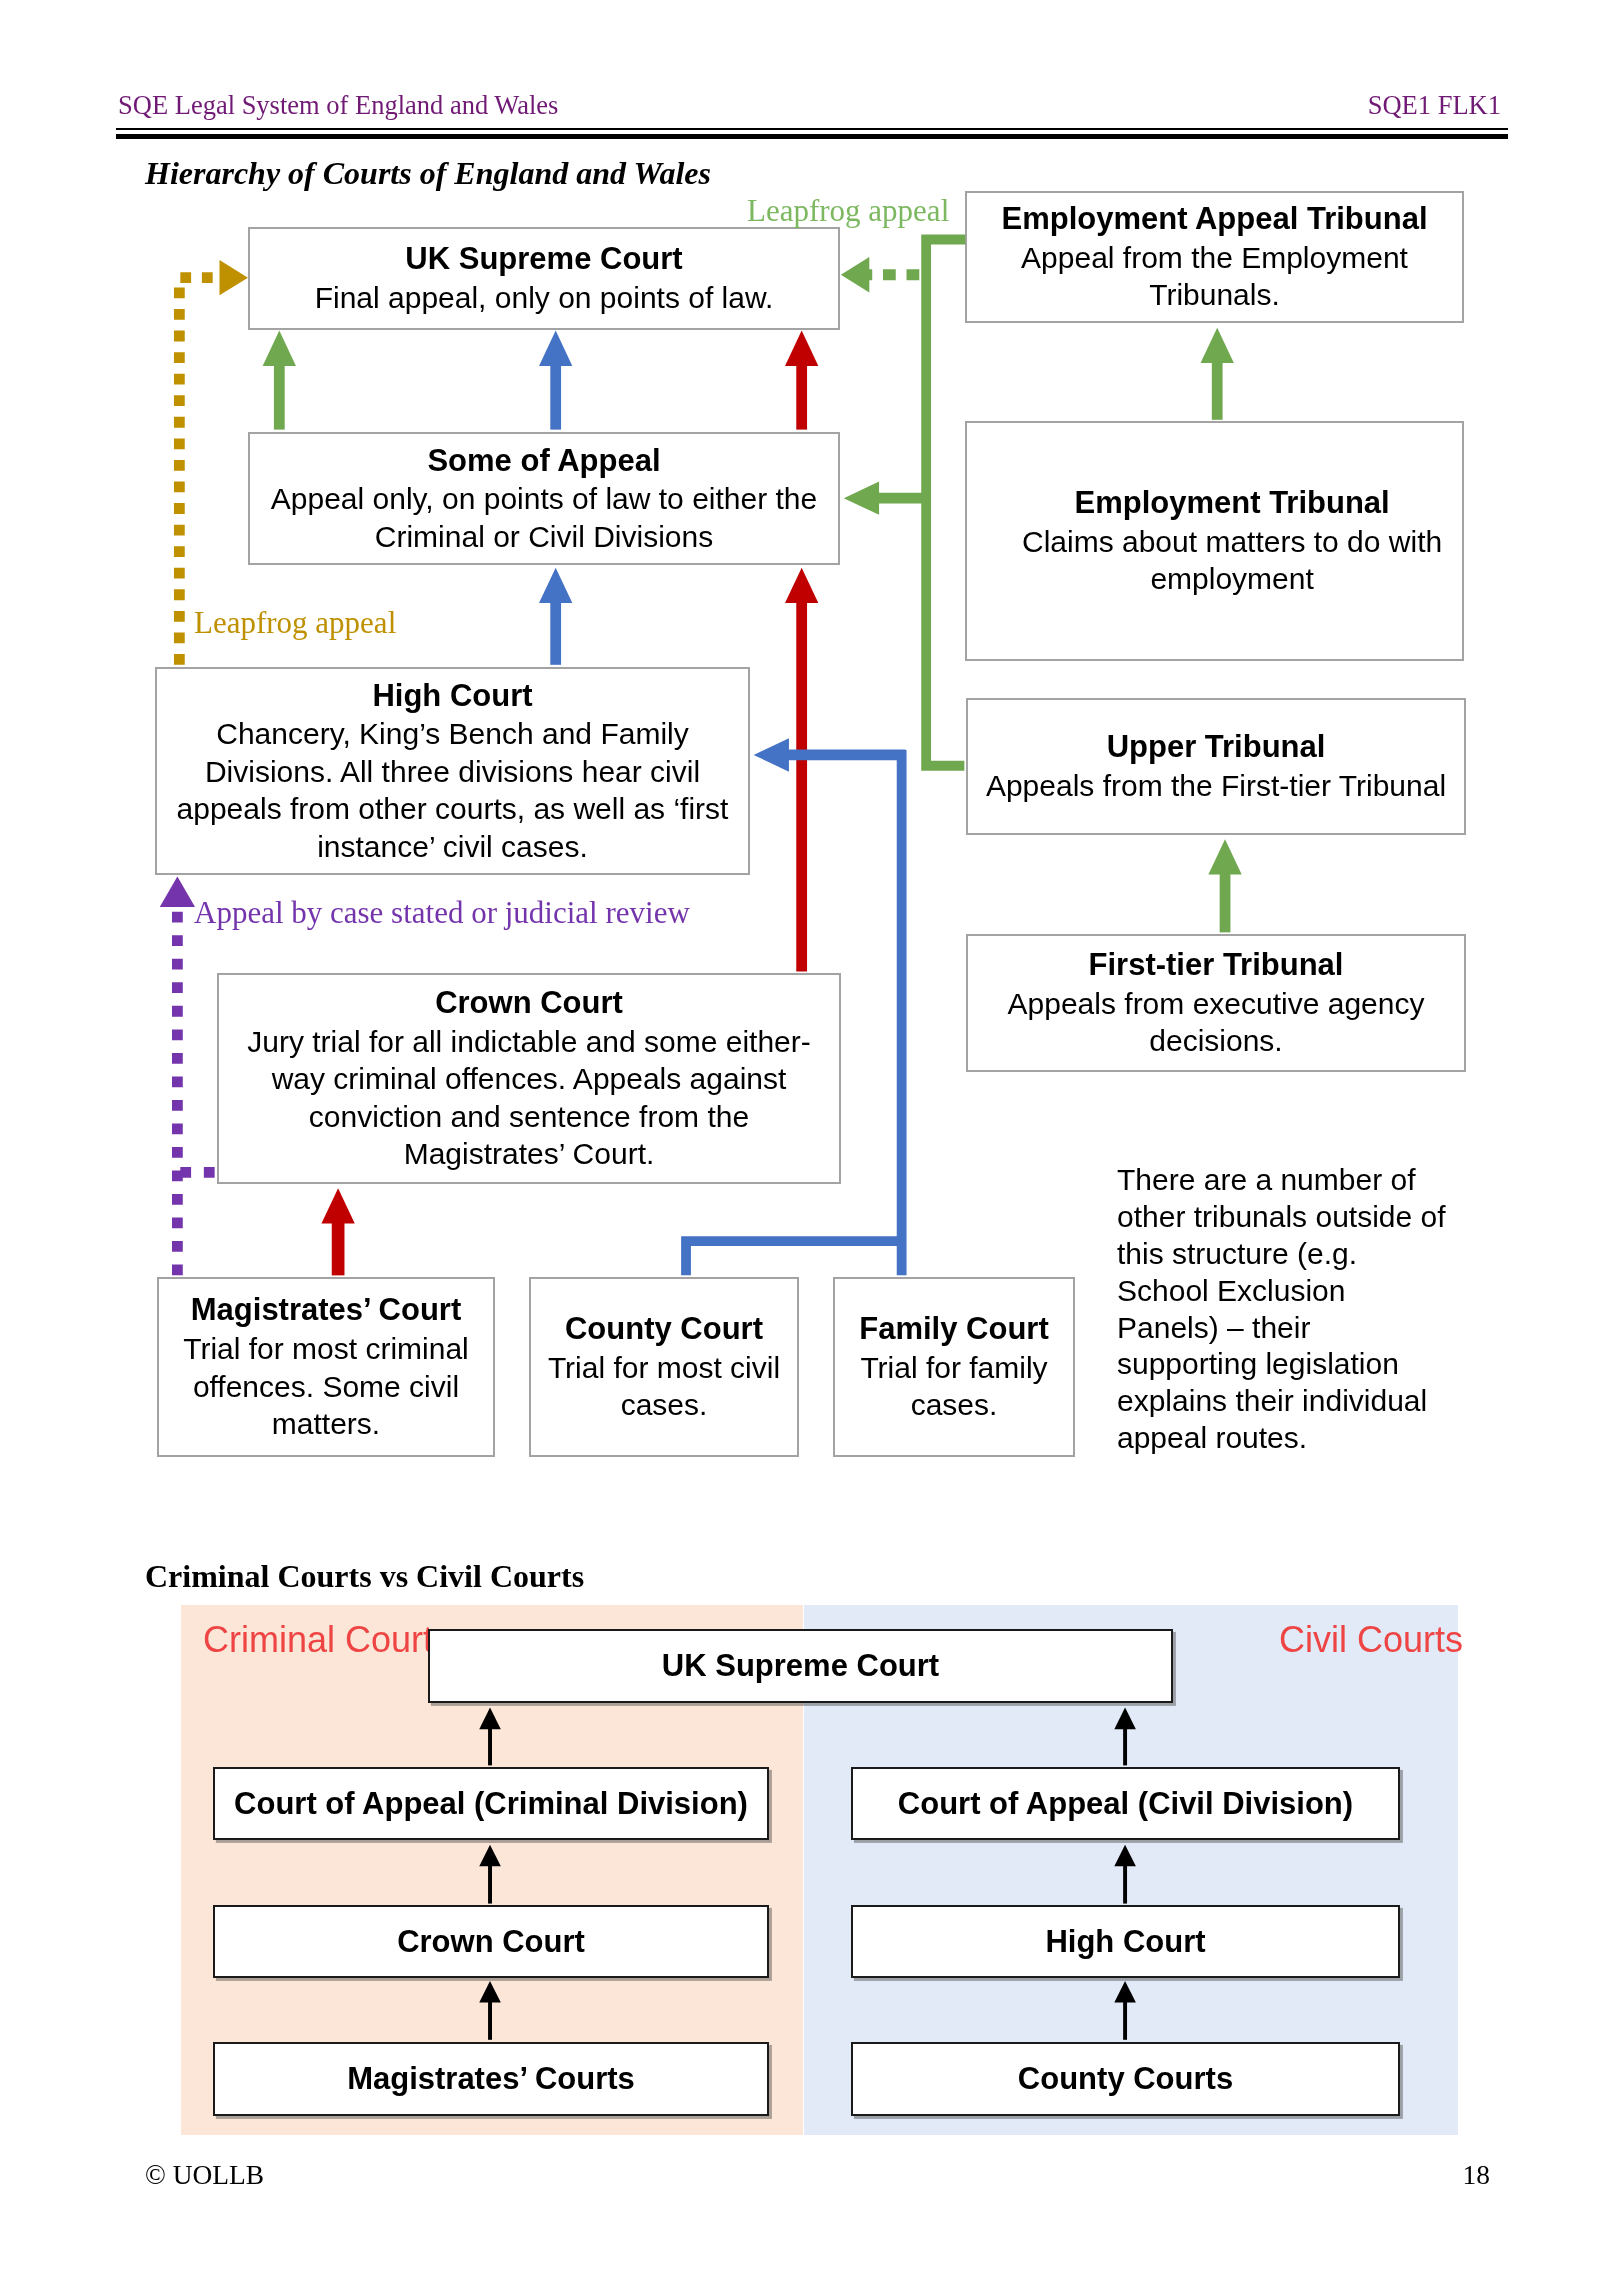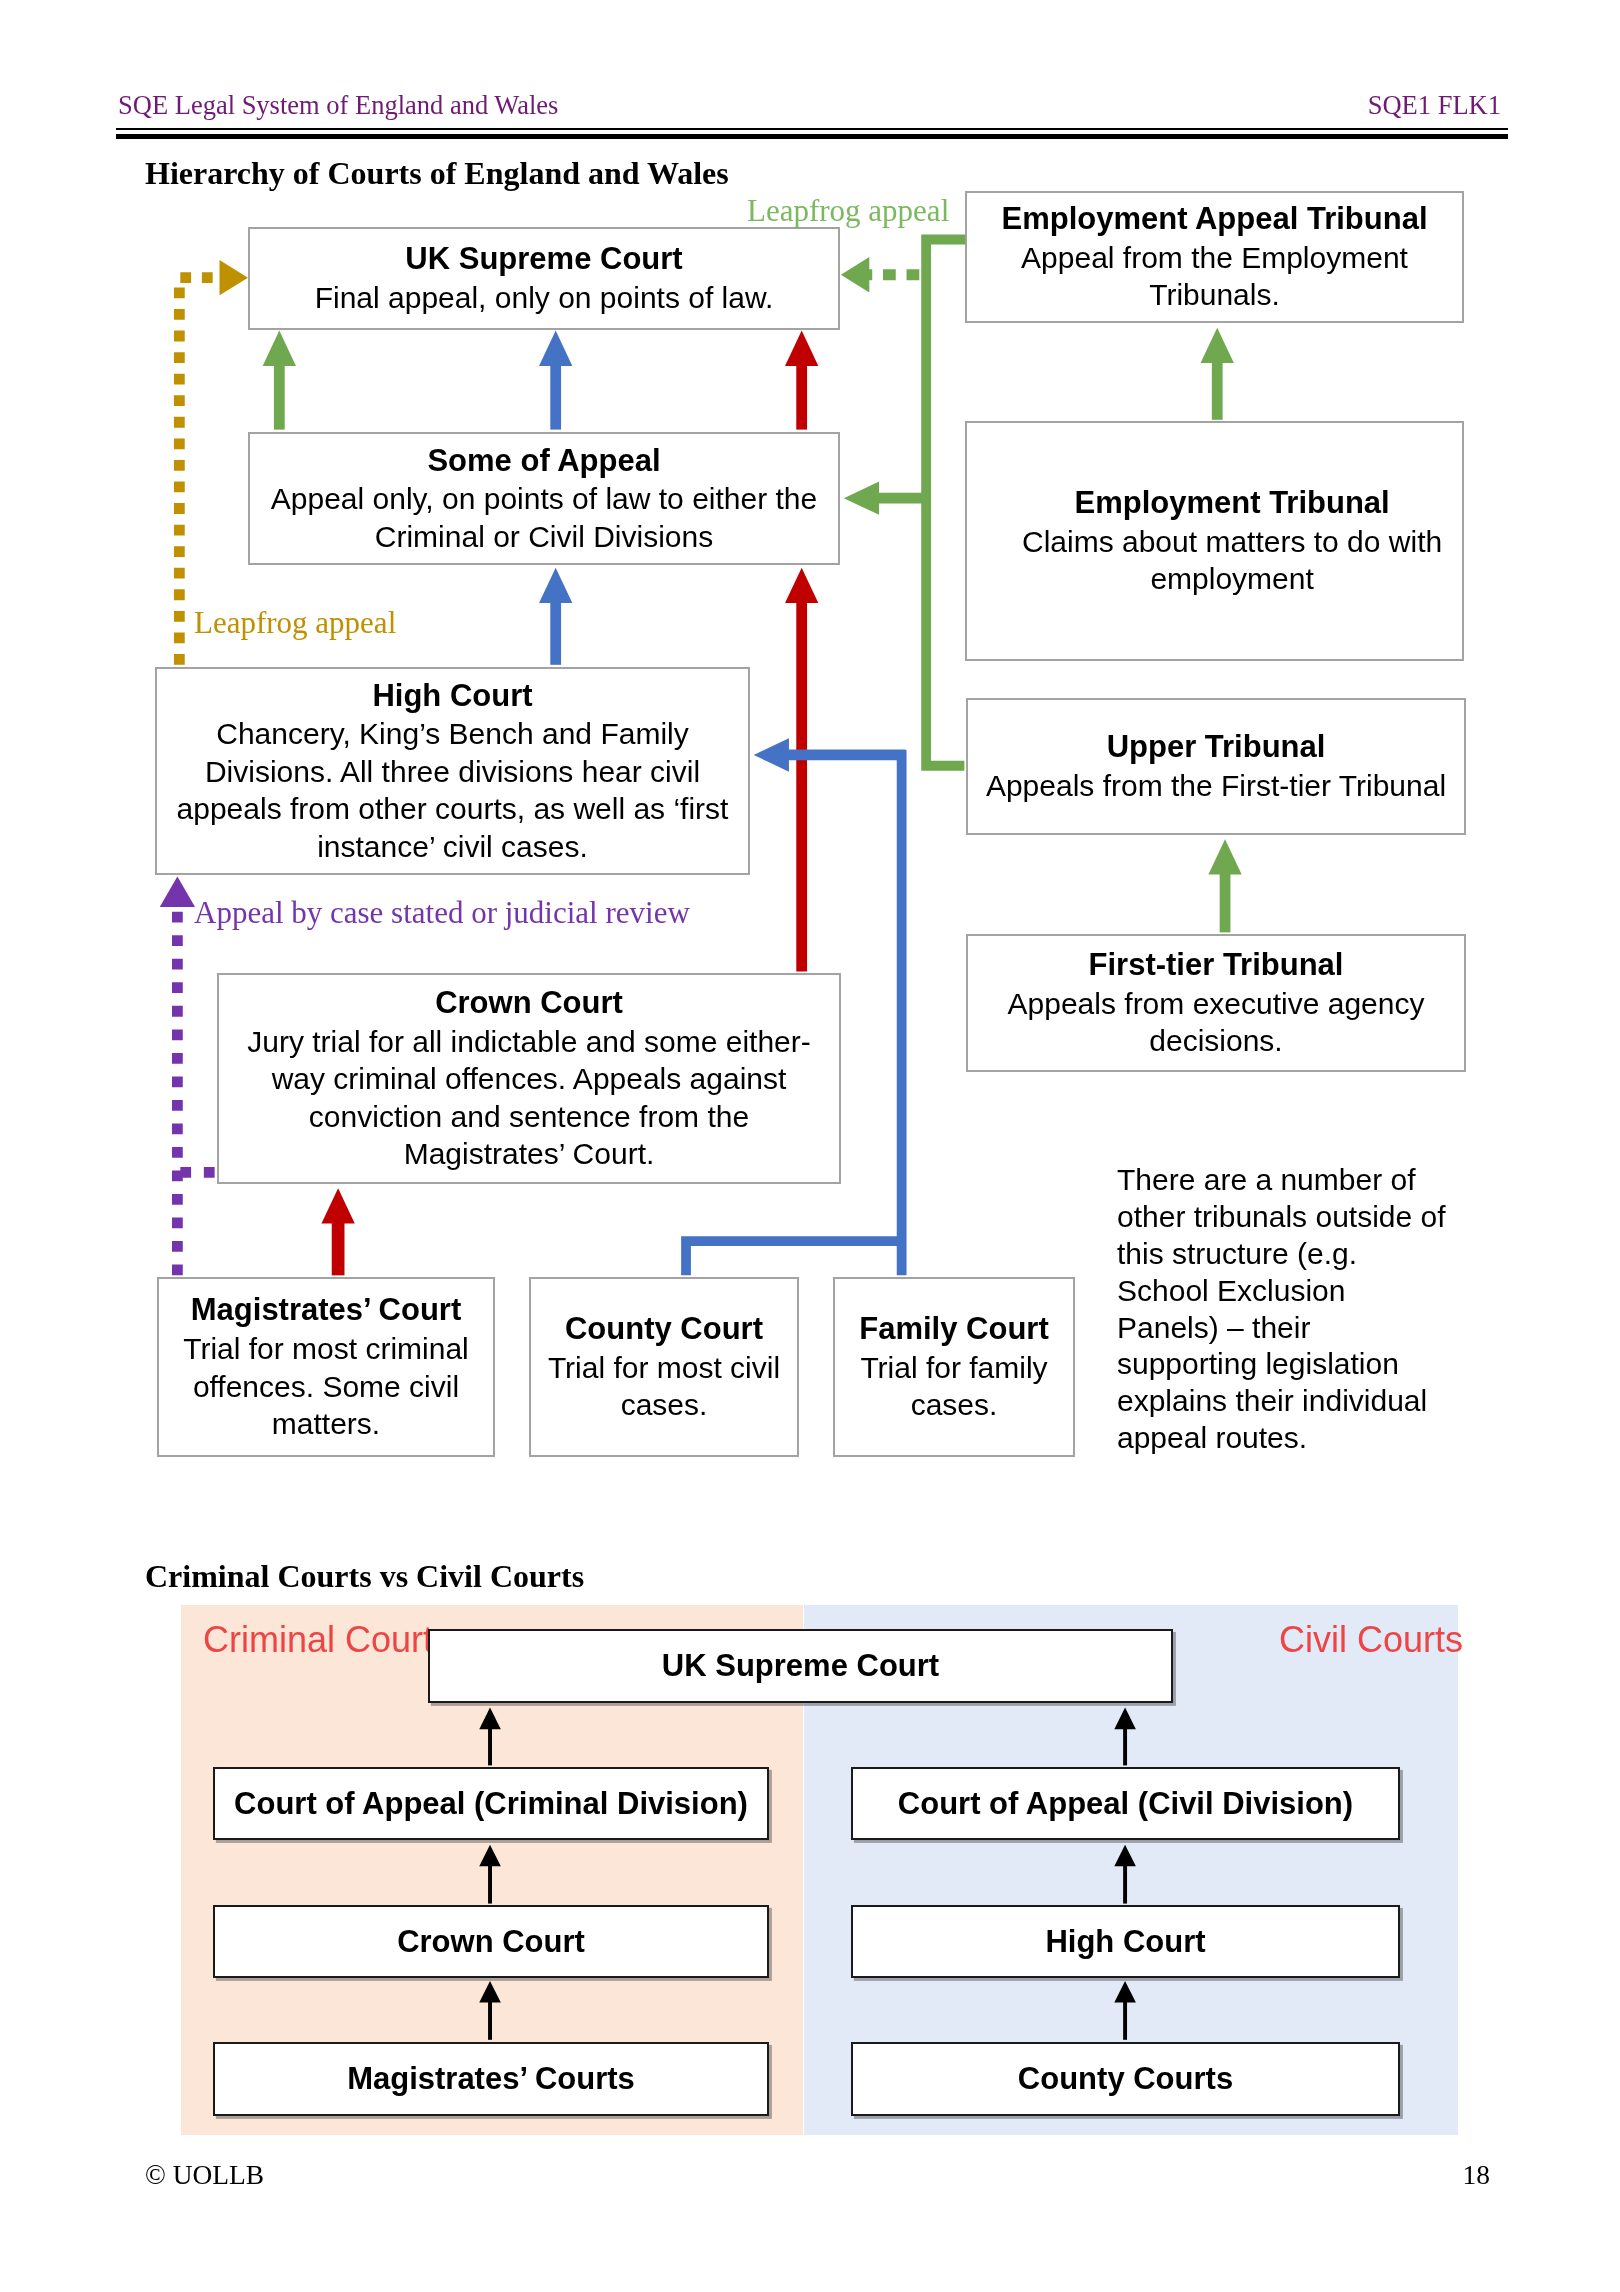--- a/index.html
+++ b/index.html
@@ -58,21 +58,21 @@
 </head>
 <body>
 
 <div class="page" style="--green-label: #7CB860; --gold: #BF9000; --purple: #7434AC; --peach: #FBE6D7; --civilblue: #E1EAF6;">
 
   <div class="hdr left">SQE Legal System of England and Wales</div>
   <div class="hdr right">SQE1 FLK1</div>
   <div class="rule-thin"></div>
   <div class="rule-thick"></div>
 
-  <div class="sec-title" style="left:145px; top:155px;">Hierarchy of Courts of England and Wales</div>
+  <div class="sec-title" style="left:145px; top:155px;font-style:italic;">Hierarchy of Courts of England and Wales</div>
 
   <div class="lbl green" style="left:747px; top:193px;">Leapfrog appeal</div>
   <div class="lbl gold" style="left:194px; top:605px;">Leapfrog appeal</div>
   <div class="lbl purple" style="left:194px; top:895px;">Appeal by case stated or judicial review</div>
 
   <div class="b1" style="left:248px; top:227px; width:592px; height:103px;">
     <div class="t">UK Supreme Court</div>
     <div>Final appeal, only on points of law.</div>
   </div>
 

